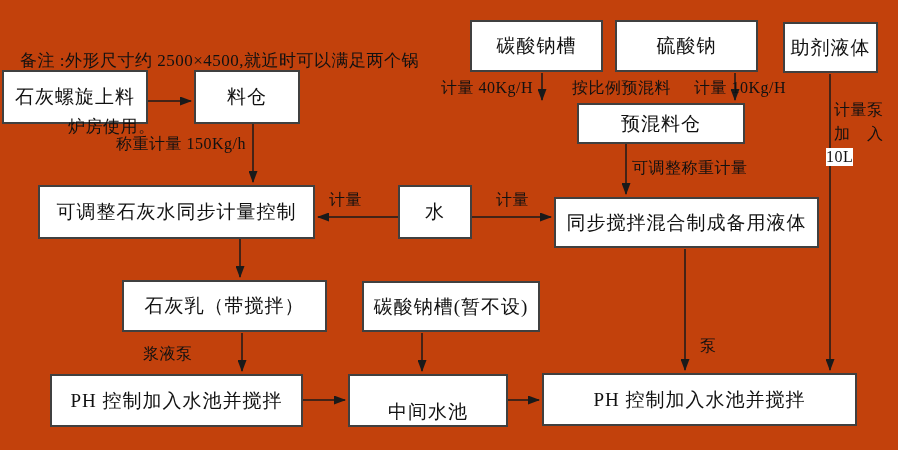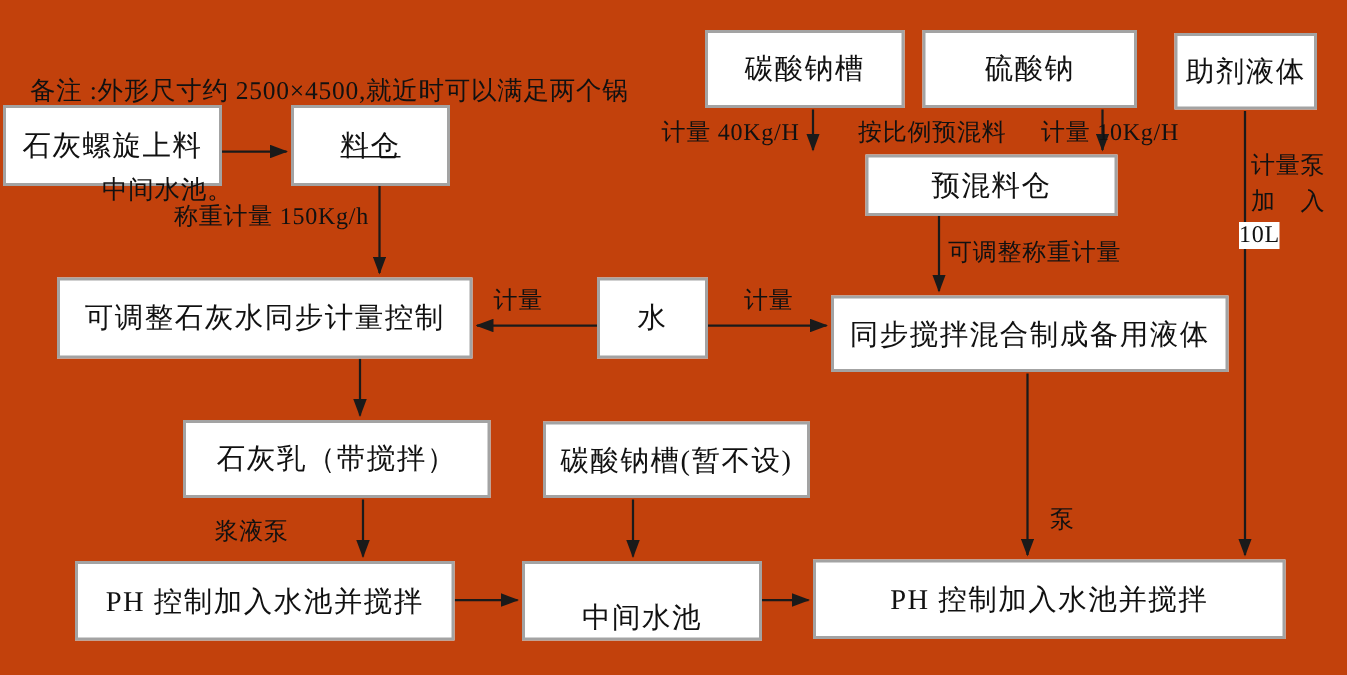--- a/index.html
+++ b/index.html
@@ -4,21 +4,21 @@
 <style>
   html,body { margin:0; padding:0; background:#ffffff; }
   .stage {
     position:relative; width:898px; height:450px; background:#c2410c;
     font-family:"Liberation Serif","DejaVu Serif",serif; color:#111111;
     overflow:hidden;
   }
   .wires { position:absolute; left:0; top:0; }
   .box {
     position:absolute; box-sizing:border-box;
-    border:2px solid #a3a3a3; background:#ffffff;
+    border:2px solid #404040; background:#ffffff;
     display:flex; align-items:center; justify-content:center;
     font-size:19px; letter-spacing:1px; text-align:center; white-space:nowrap;
     z-index:2;
   }
   .lbl {
     position:absolute; font-size:16px; white-space:pre; z-index:3;
     letter-spacing:0.5px;
   }
   .note {
     position:absolute; left:20px; top:6px; font-size:17px; line-height:22px;
@@ -50,27 +50,27 @@
       <line x1="422" y1="333" x2="422" y2="371" marker-end="url(#ah)"></line>
       <line x1="303" y1="400" x2="345" y2="400" marker-end="url(#ah)"></line>
       <line x1="508" y1="400" x2="539" y2="400" marker-end="url(#ah)"></line>
       <line x1="685" y1="249" x2="685" y2="370" marker-end="url(#ah)"></line>
       <line x1="830" y1="74" x2="830" y2="370" marker-end="url(#ah)"></line>
     </g>
   </svg>
 
   <div class="note">
     <div>备注 :外形尺寸约 2500×4500,就近时可以满足两个锅</div>
-    <div class="note-l2">中间水池。</div>
+    <div class="note-l2">炉房使用。</div>
   </div>
 
   <div class="box" style="left:2px;   top:70px;  width:146px; height:54px;">
       <span>石灰螺旋上料</span>
     </div>
-  <div class="box" style="left:194px; top:70px;  width:106px; height:54px;text-decoration:underline;">
+  <div class="box" style="left:194px; top:70px;  width:106px; height:54px;">
       <span>料仓</span>
     </div>
   <div class="box" style="left:470px; top:20px;  width:133px; height:52px;">
       <span>碳酸钠槽</span>
     </div>
   <div class="box" style="left:783px; top:22px;  width:95px;  height:51px;">
       <span>助剂液体</span>
     </div>
   <div class="box" style="left:615px; top:20px;  width:143px; height:52px;">
       <span>硫酸钠</span>

